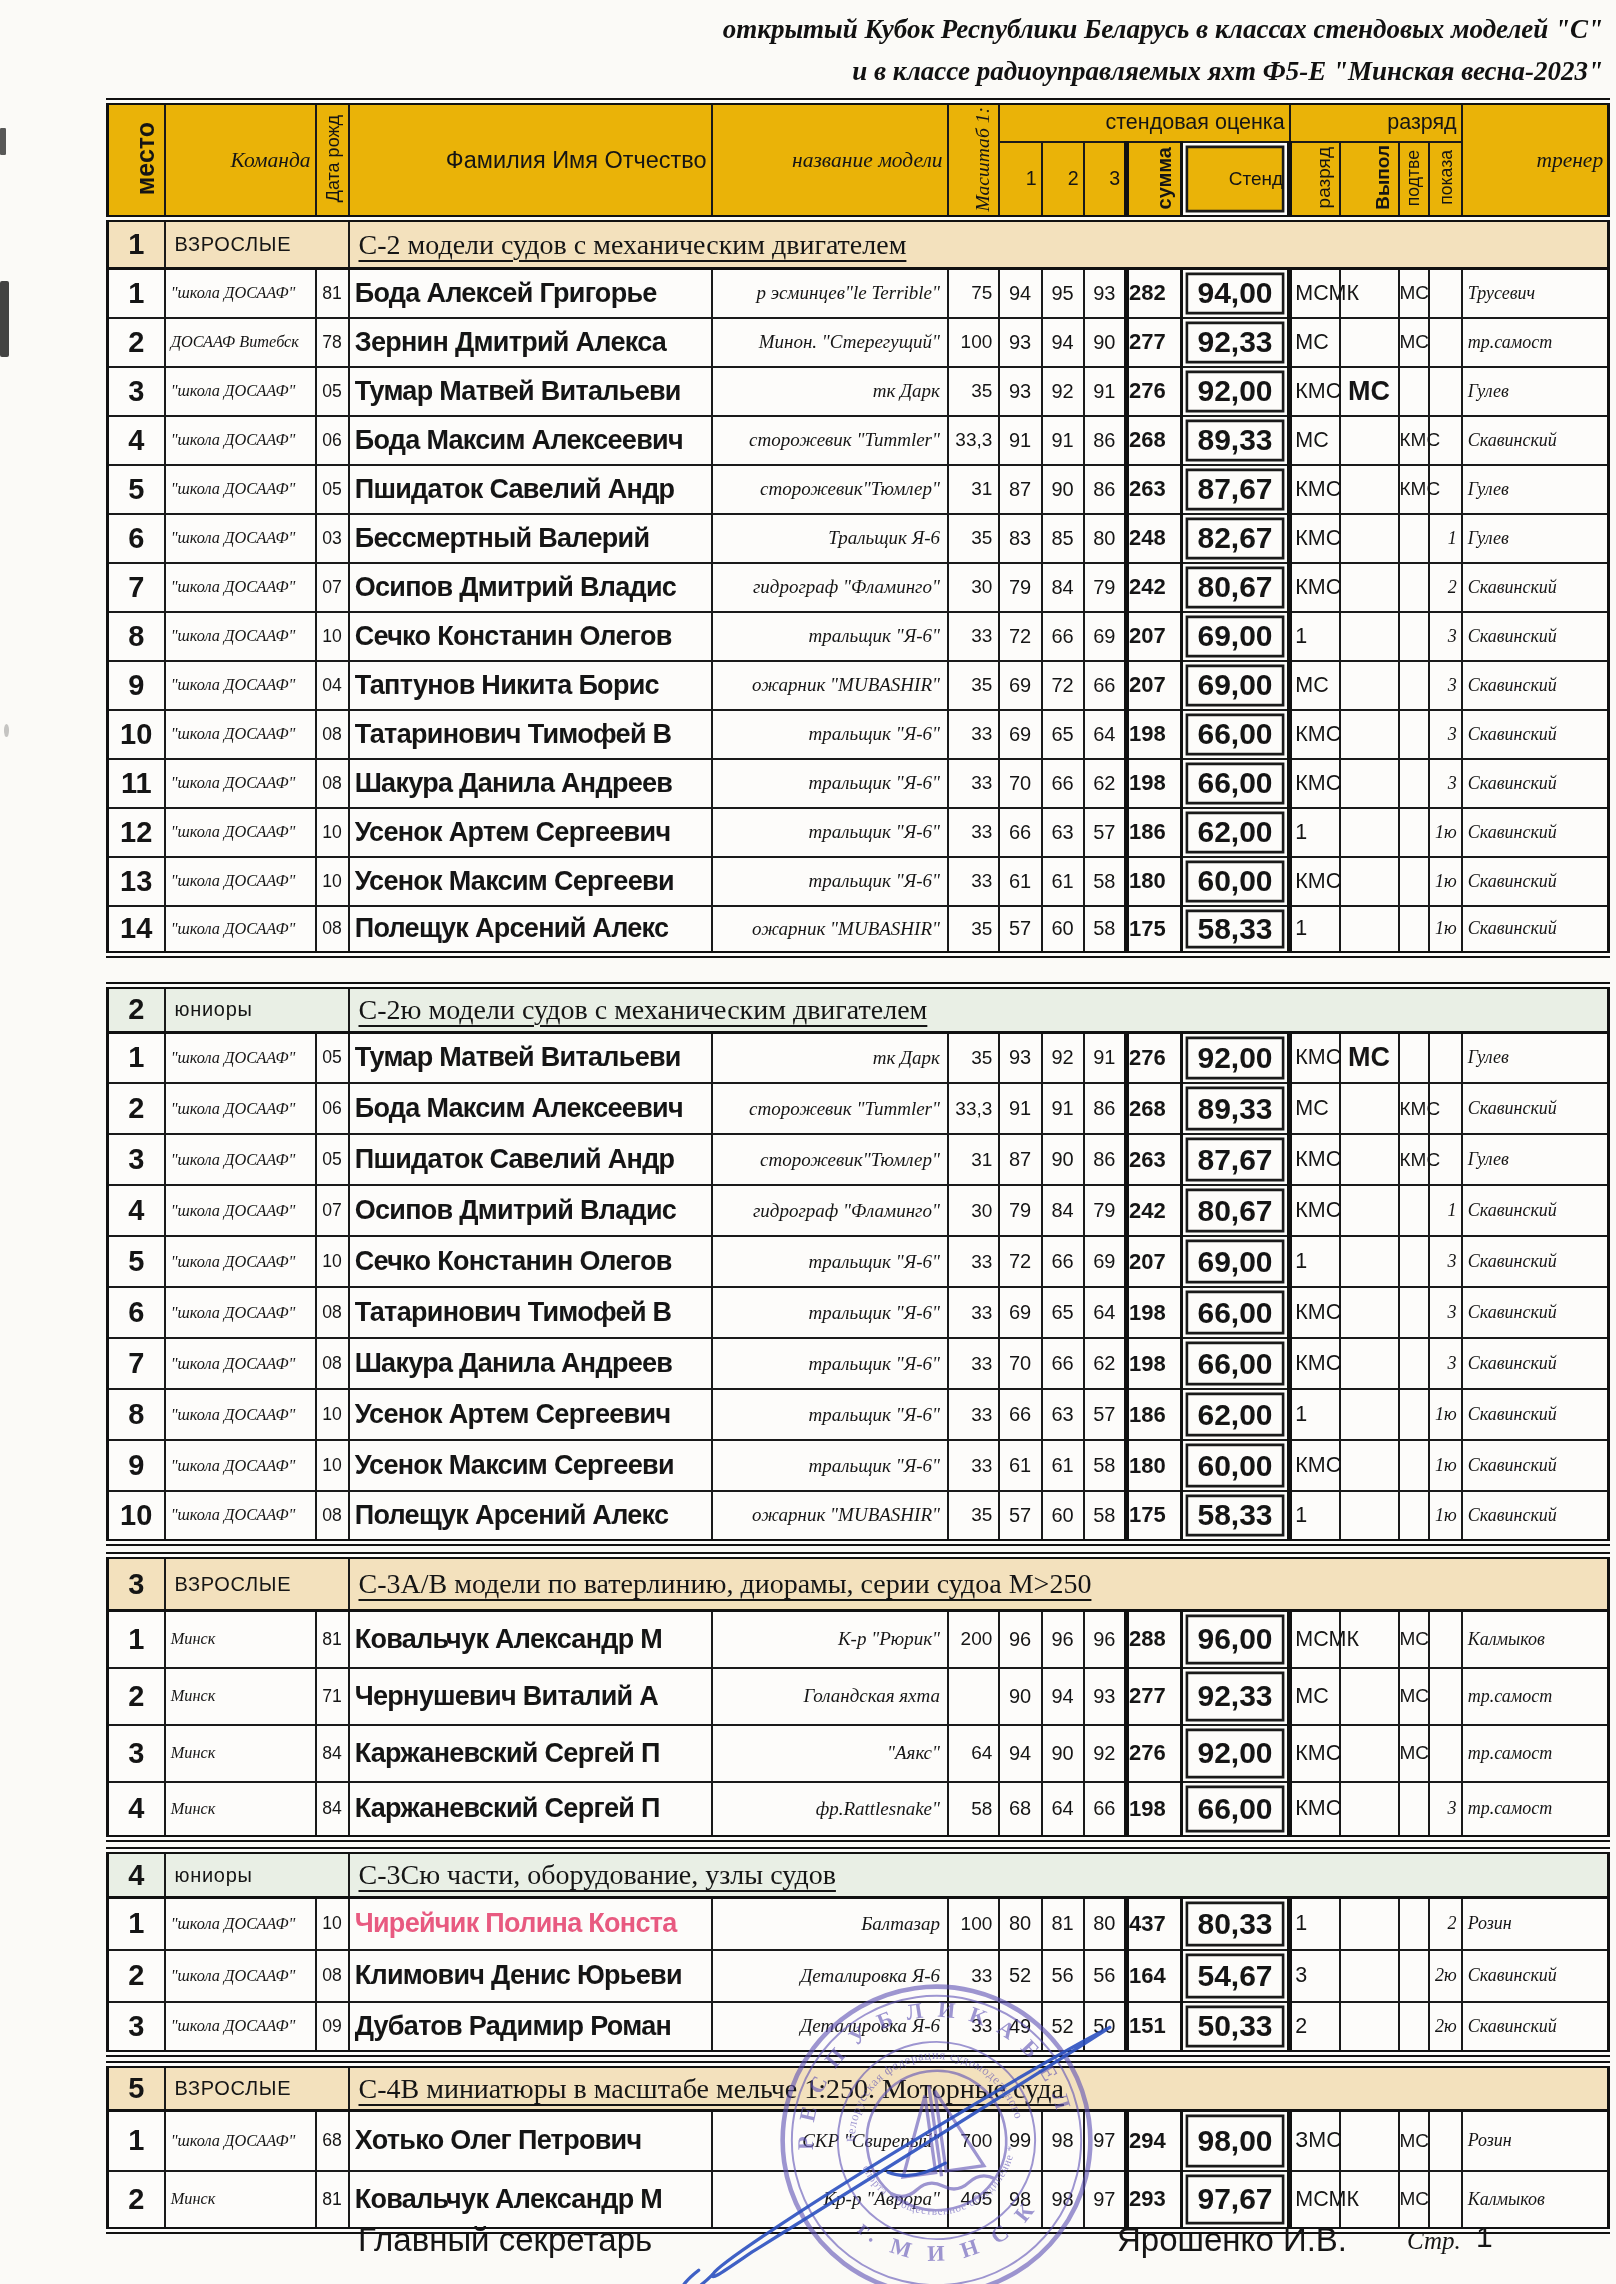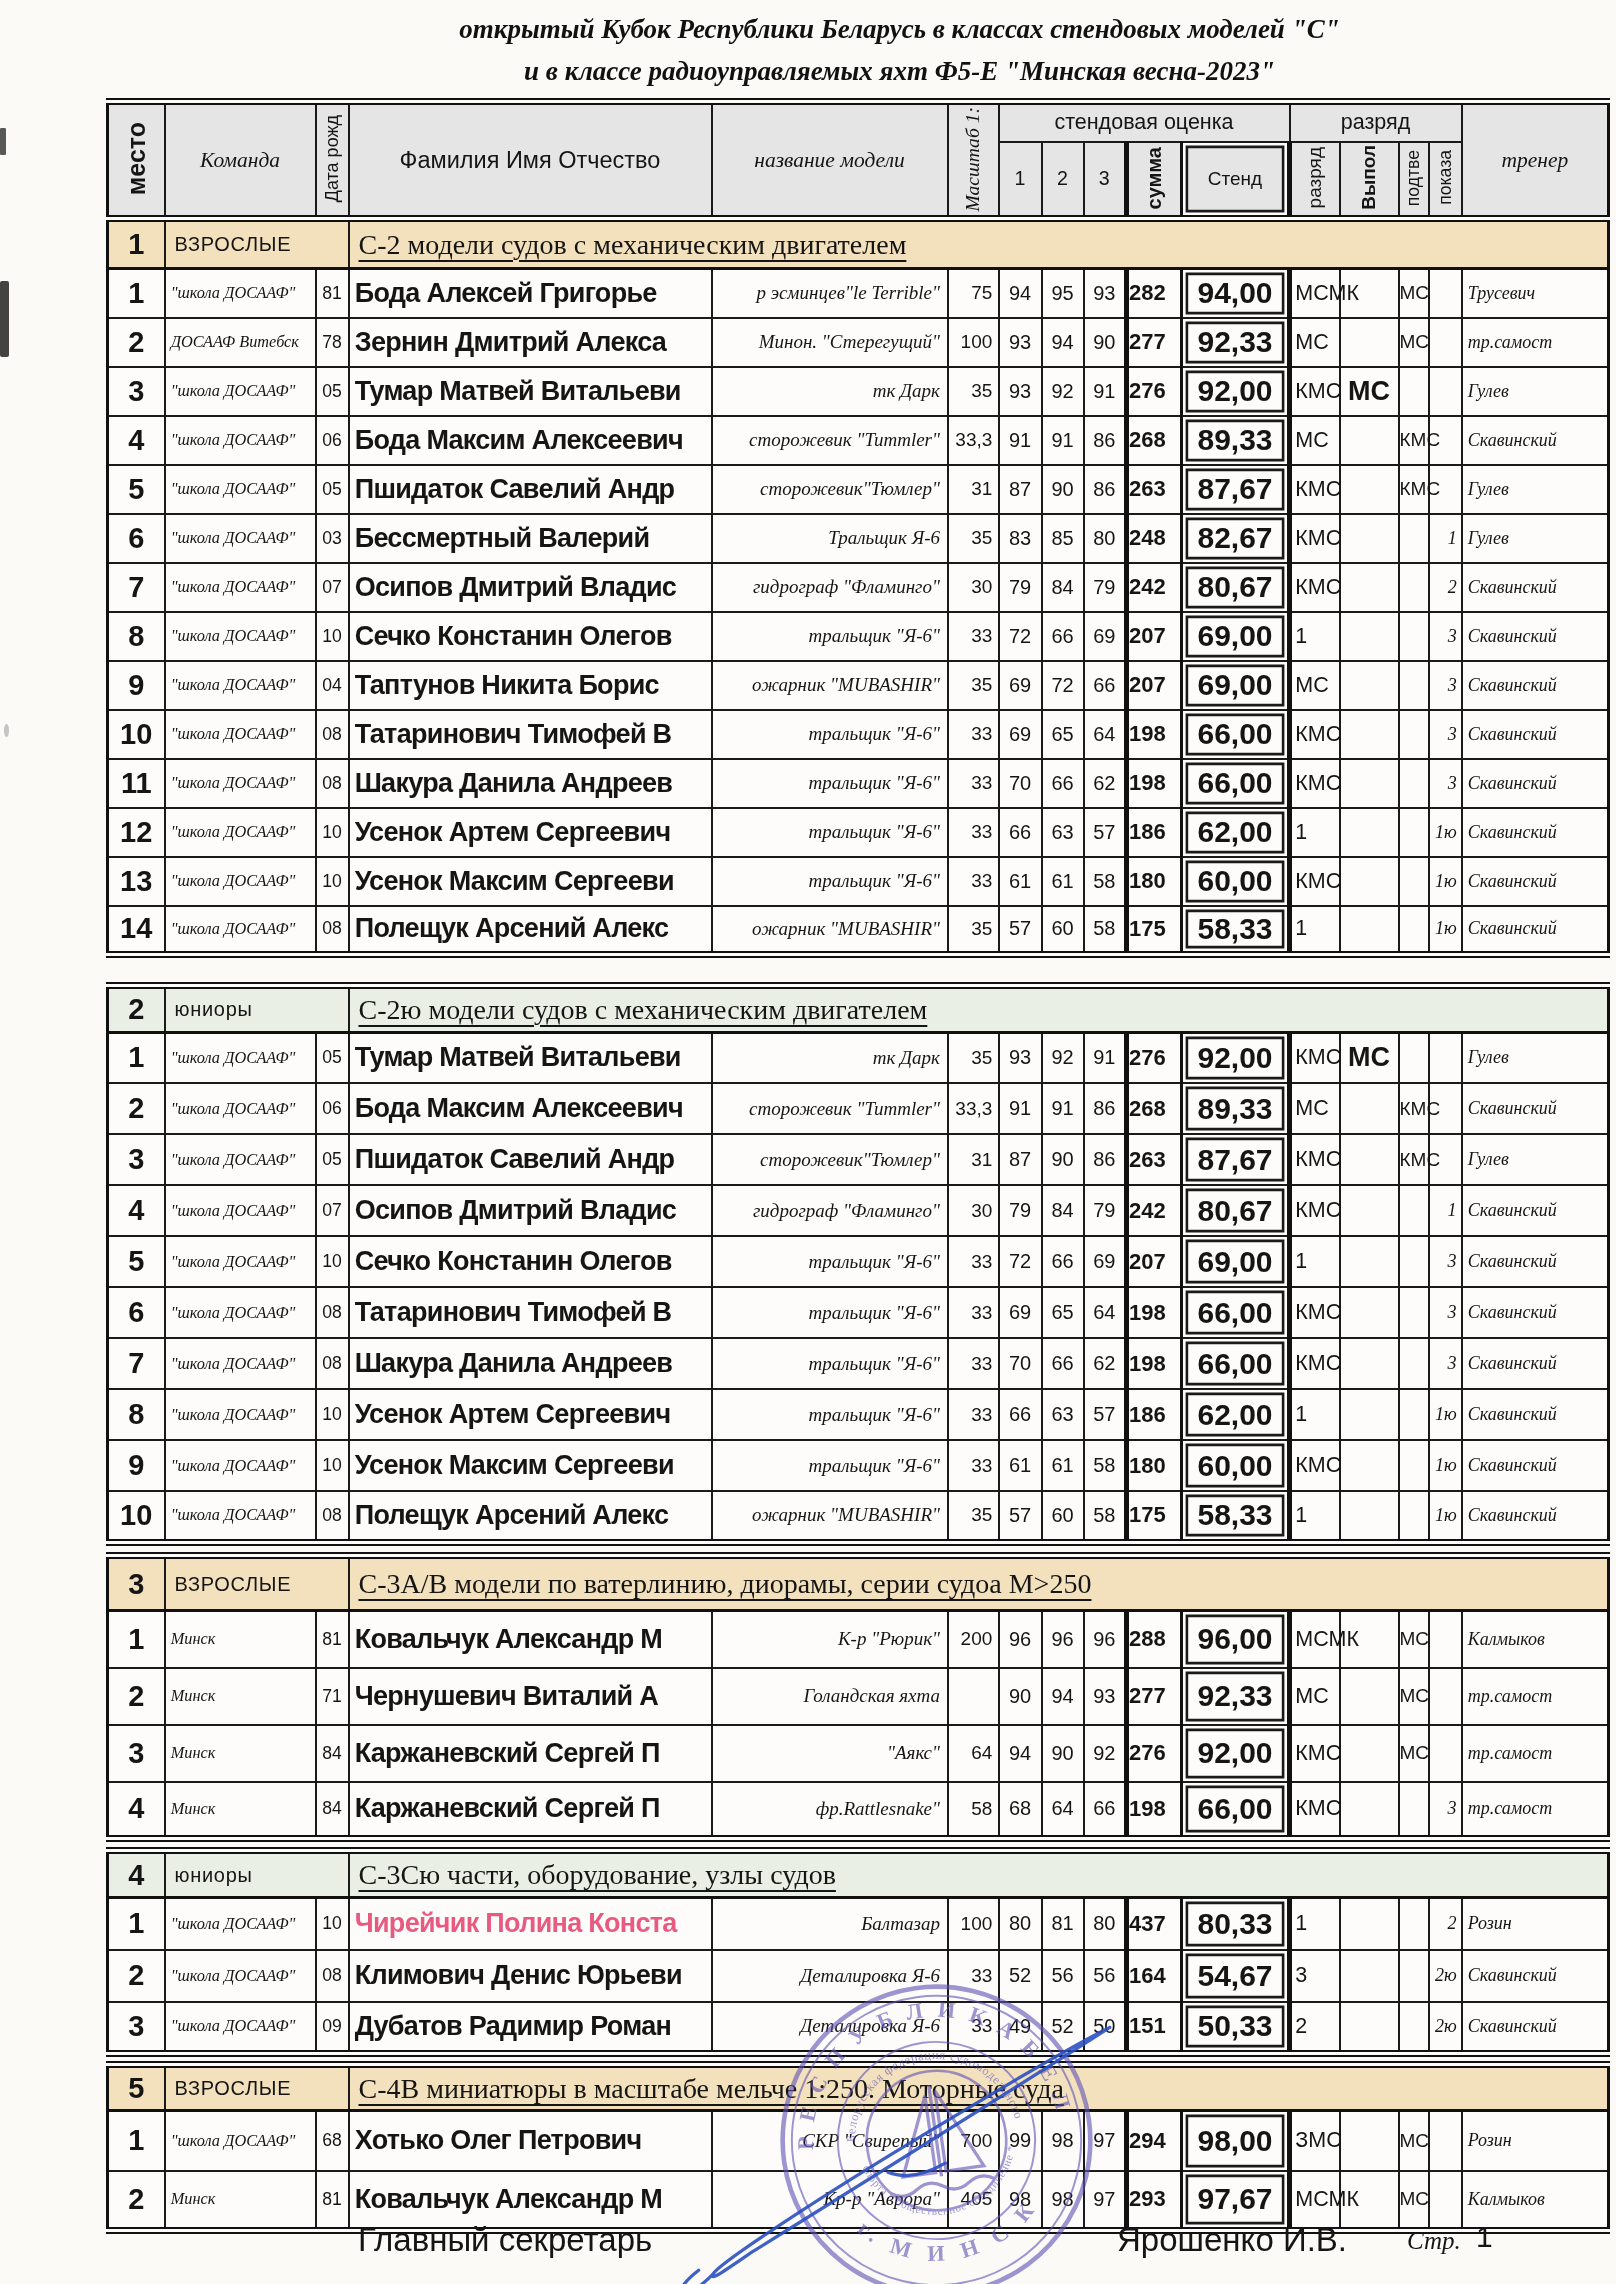--- a/index.html
+++ b/index.html
@@ -1,38 +1,38 @@
 <!DOCTYPE html>
 <html style="font-size:10.4px"><head>
 <meta charset="utf-8">
 <style>
   html,body{margin:0;padding:0;background:#888;}
   .page{position:relative;width:1616px;height:2284px;background:#fbfaf7;overflow:hidden;
         font-family:"Liberation Sans",sans-serif;color:#151515;}
   
-  .title-block{position:absolute;top:9px;left:196px;width:1407px;text-align:center;
+  .title-block{position:absolute;top:9px;left:196px;width:1407px;text-align:right;
     font-family:"Liberation Serif",serif;font-style:italic;font-weight:bold;
     font-size:27px;line-height:1.55;color:#111;}
   
   .tables{position:absolute;left:106px;top:98px;width:1502px;}
   table.grid{border-collapse:collapse;table-layout:fixed;width:1502px;background:#fdfcfa;
     border:3.9px solid #111;border-bottom:7.8px double #111;}
   table.t0{border-top:7.8px double #111;}
   table.tnext{margin-top:23.5px;}
   table.t2{margin-top:6.5px;} table.t3{margin-top:5.2px;} table.t4{margin-top:3.9px;}
   .grid th,.grid td{border:2.6px solid #1a1a1a;padding:0 3.9px;vertical-align:middle;
     white-space:nowrap;overflow:hidden;font-weight:normal;}
   
   col.c1{width:57px}col.c2{width:151px}col.c3{width:33px}col.c4{width:363px}
   col.c5{width:236px}col.c6{width:51px}col.c7{width:43px}col.c8{width:42px}
   col.c9{width:43px}col.c10{width:55px}col.c11{width:108px}col.c12{width:50px}
   col.c13{width:59px}col.c14{width:30px}col.c15{width:33px}col.c16{width:147px}
   
   thead tr.hr1{height:40px}thead tr.hr2{height:77px}
-  thead th{text-align:center;background:#e5e5e5;}
+  thead th{text-align:right;background:#eab308;}
   .vt{writing-mode:vertical-rl;transform:rotate(180deg);display:inline-block;white-space:nowrap;}
   .h-mesto{font-weight:bold;font-size:25px;}
   .h-komanda,.h-model,.h-trener{font-family:"Liberation Serif",serif;font-style:italic;font-size:21.5px;}
   .h-born{font-size:18px;}
   .h-fio{font-size:23.5px;margin-left:26px;}
   .h-scale{font-family:"Liberation Serif",serif;font-style:italic;font-size:19.6px;}
   .h-group{font-size:21.5px;}
   .h-j{font-size:19.6px;}
   .h-sum{font-weight:bold;font-size:20px;}
   .h-stend{font-weight:bold;font-size:19px;}

